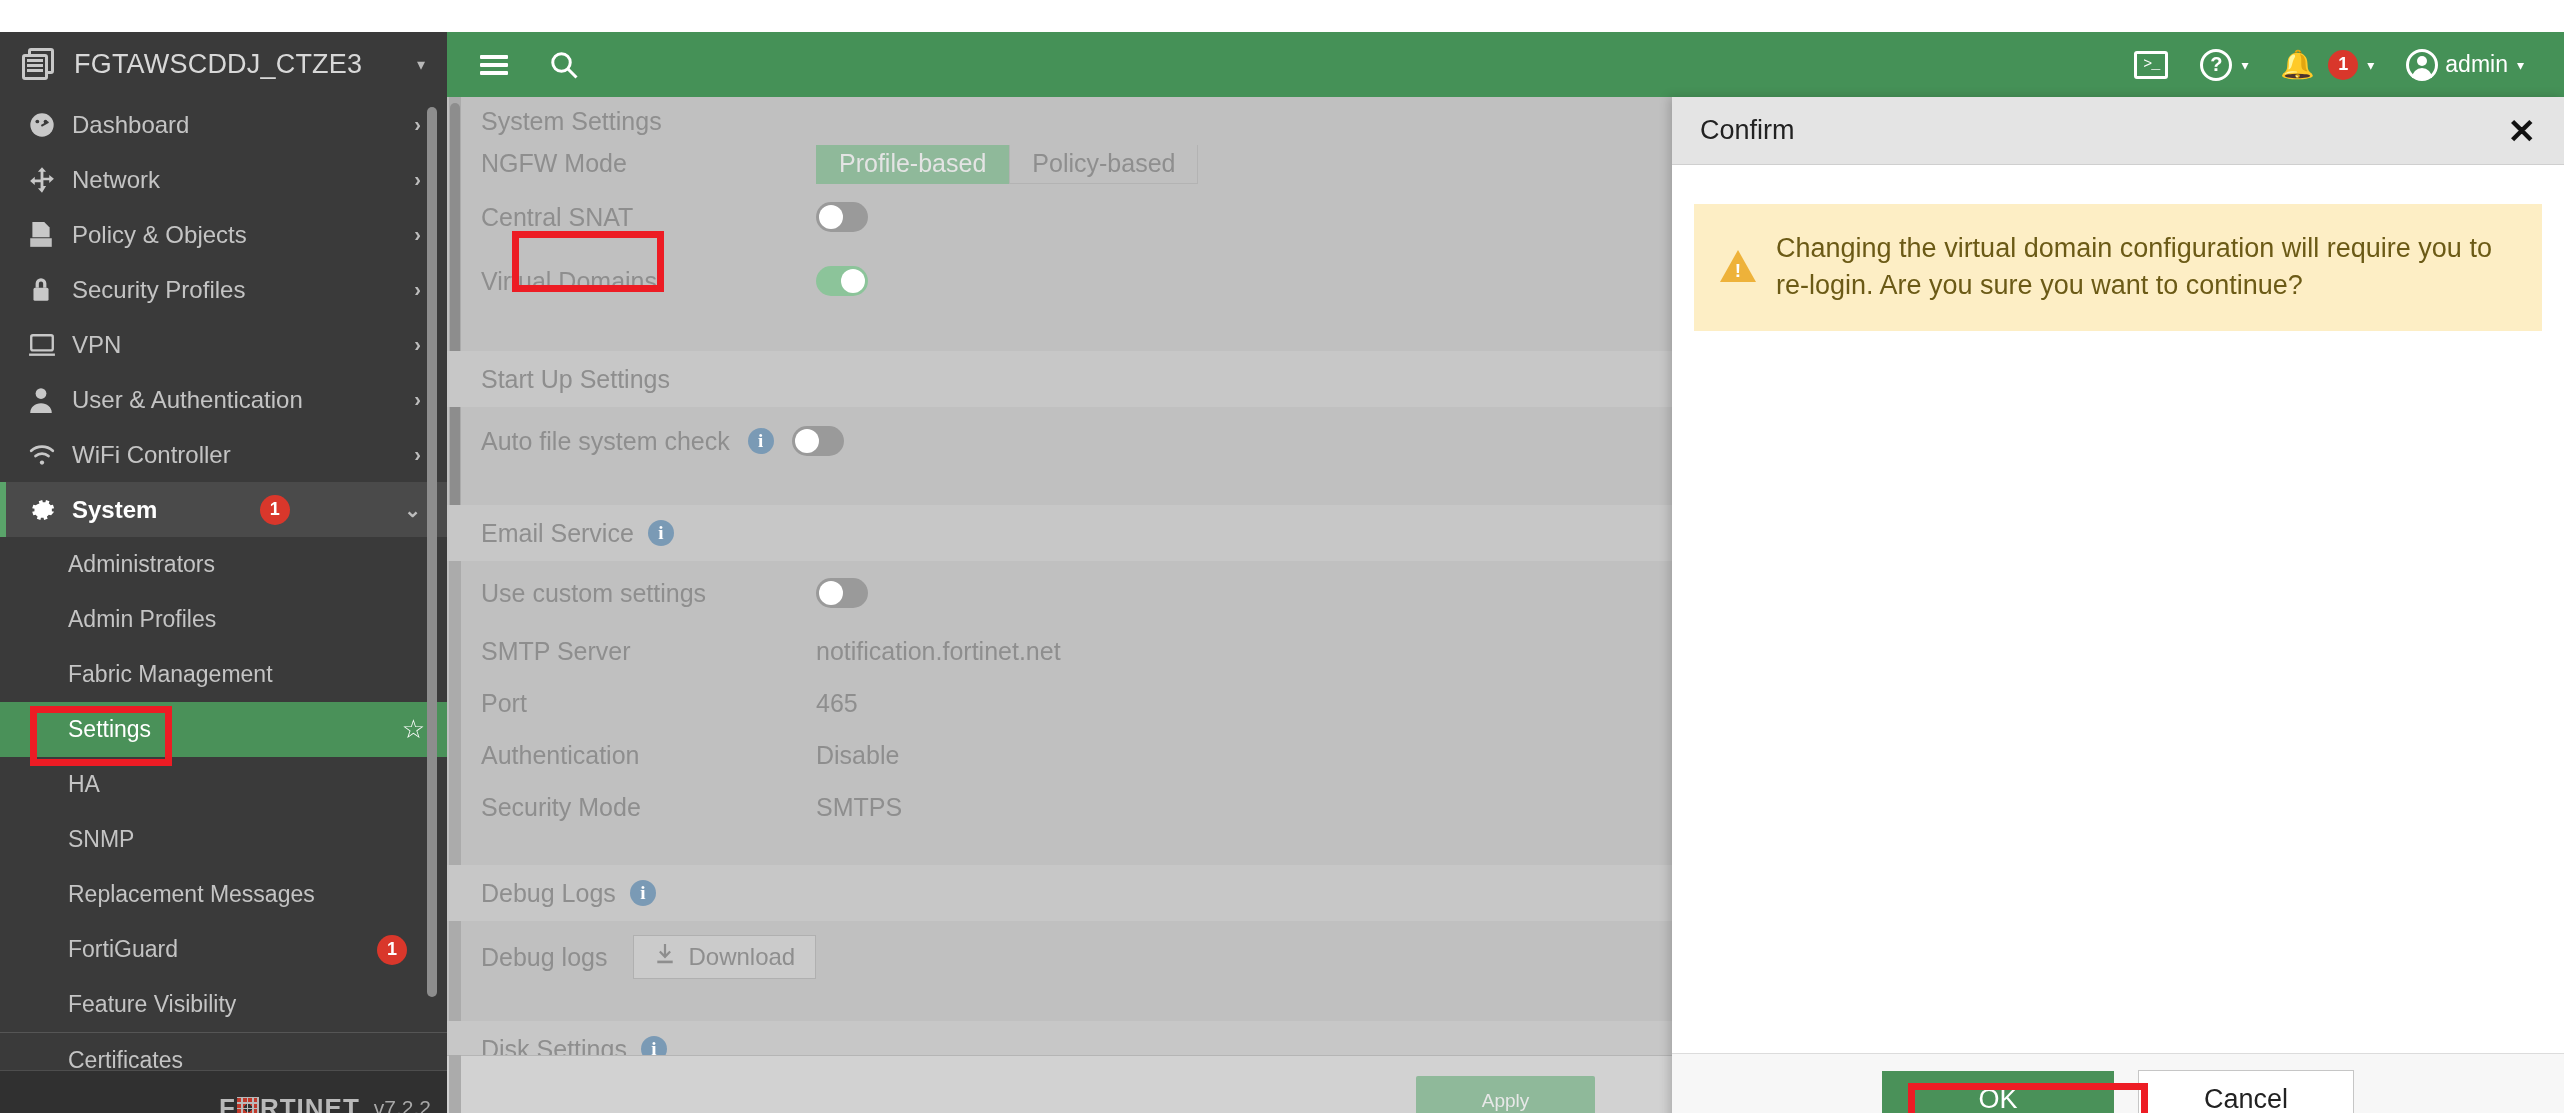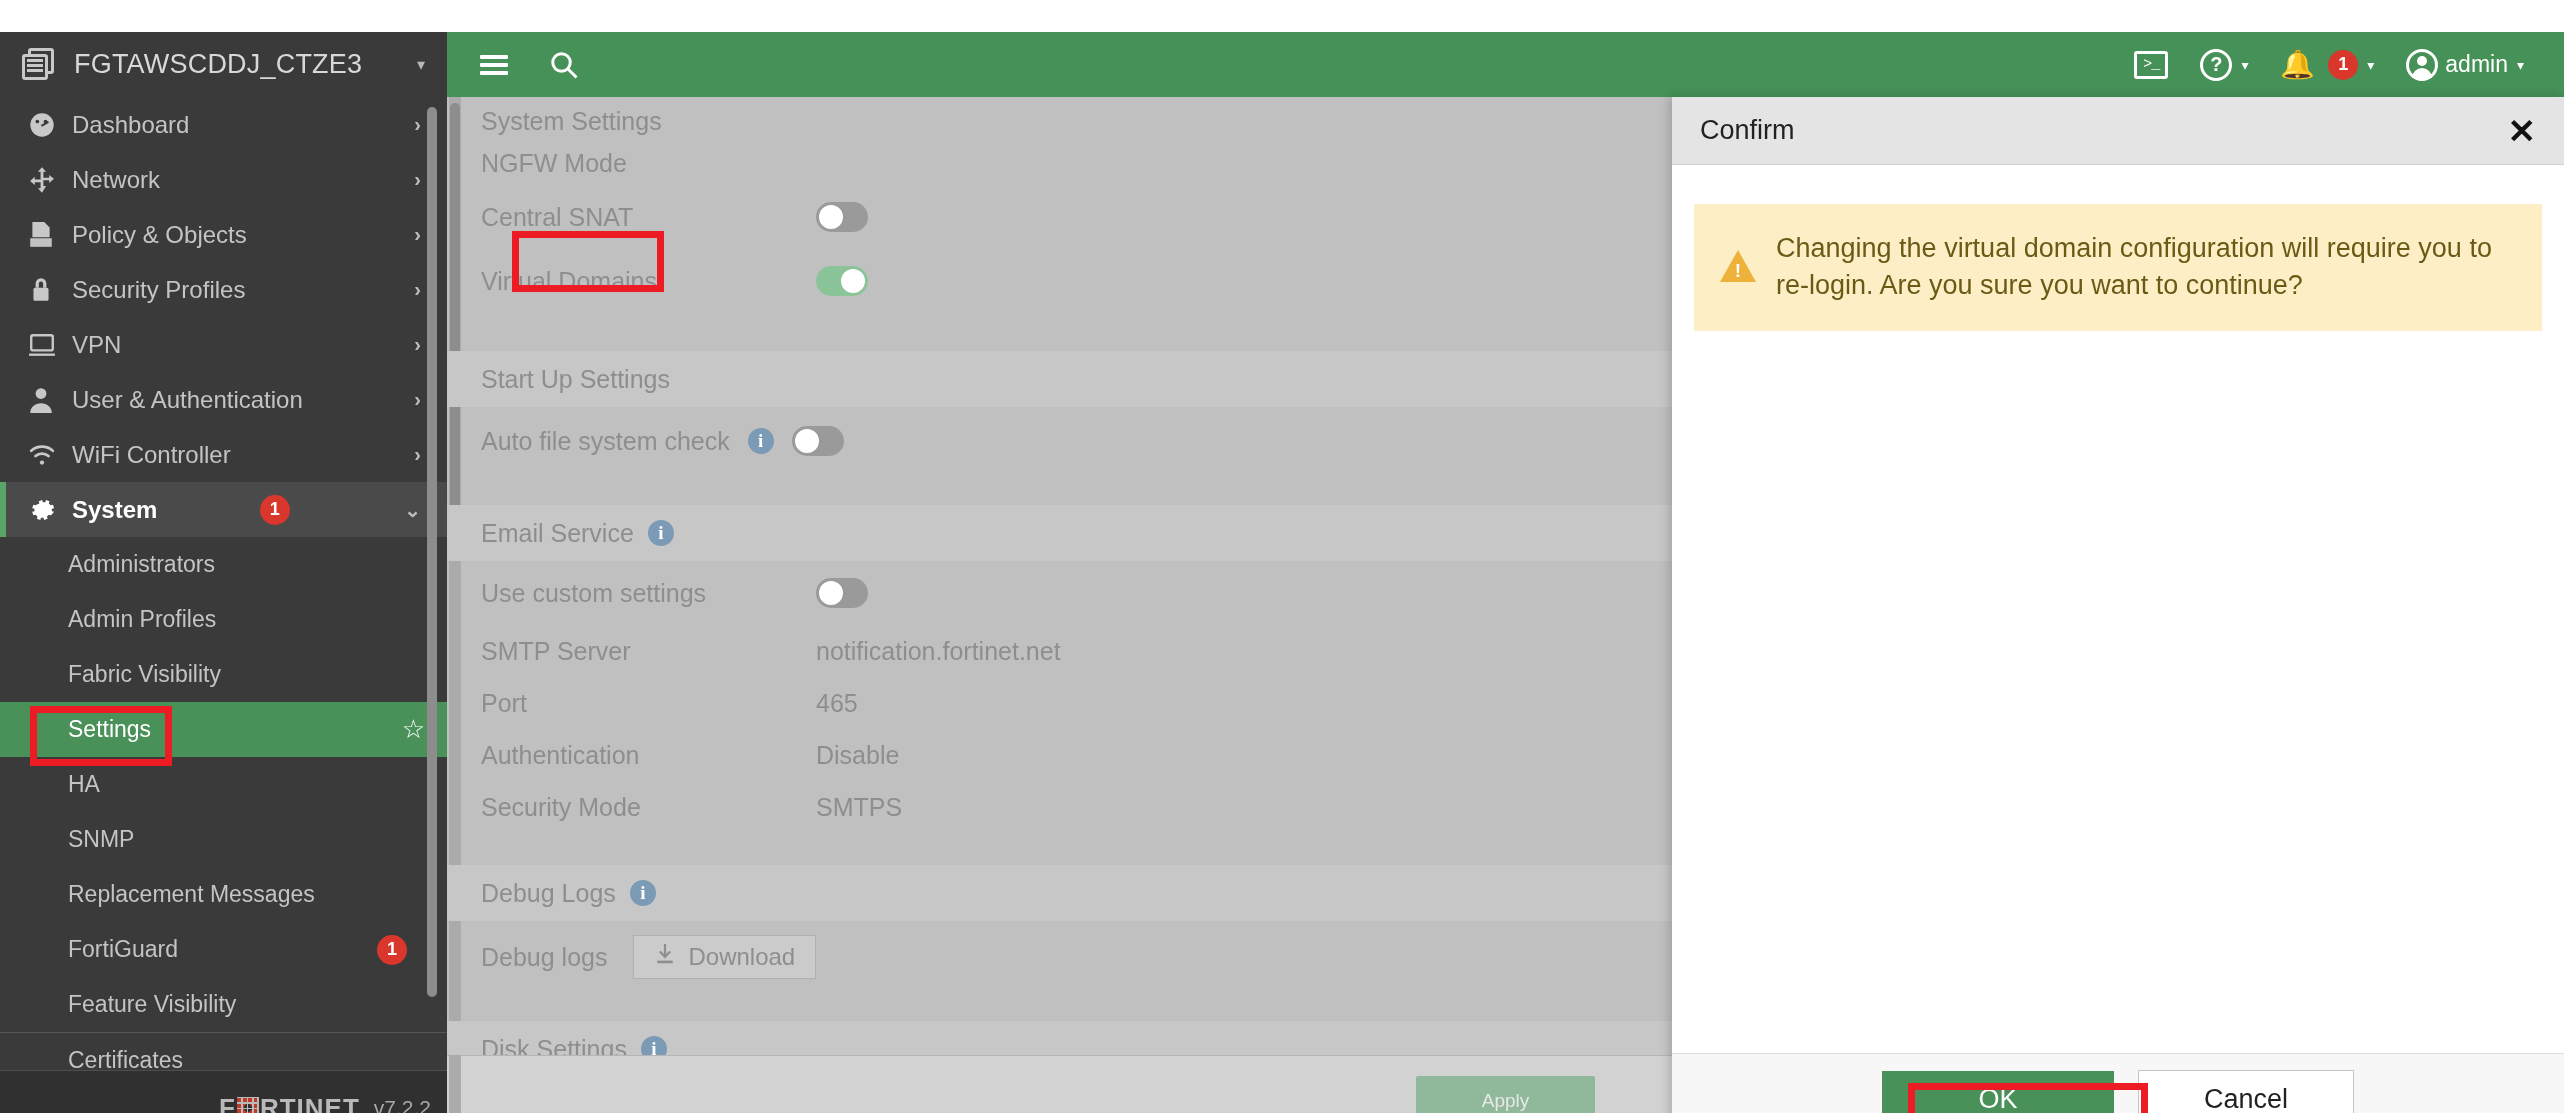--- a/index.html
+++ b/index.html
@@ -308,21 +308,21 @@
           <span class="chev">⌄</span>
         </div>
 
         <div class="sub-item">
           <span>Administrators</span>
         </div>
         <div class="sub-item">
           <span>Admin Profiles</span>
         </div>
         <div class="sub-item">
-          <span>Fabric Visibility</span>
+          <span>Fabric Management</span>
         </div>
         <div class="sub-item selected">
           <span>Settings</span>
           <span class="star">☆</span>
         </div>
         <div class="sub-item">
           <span>HA</span>
         </div>
         <div class="sub-item">
           <span>SNMP</span>
@@ -358,20 +358,24 @@
       <div class="main-sb">
         <div class="main-sb-thumb"></div>
       </div>
 
       <div class="main-head">System Settings</div>
 
       <div class="form-area">
 
         <div class="mrow" style="height:52px; margin-top:-8px;">
           <span class="mlabel">NGFW Mode</span>
+          <span class="seg">
+            <div class="sel">Profile-based</div>
+            <div>Policy-based</div>
+          </span>
         </div>
 
         <div class="mrow" style="height:56px;">
           <span class="mlabel">Central SNAT</span>
           <span class="toggle">
               <span class="knob"></span>
             </span>
         </div>
 
         <div class="mrow" style="height:72px;">

